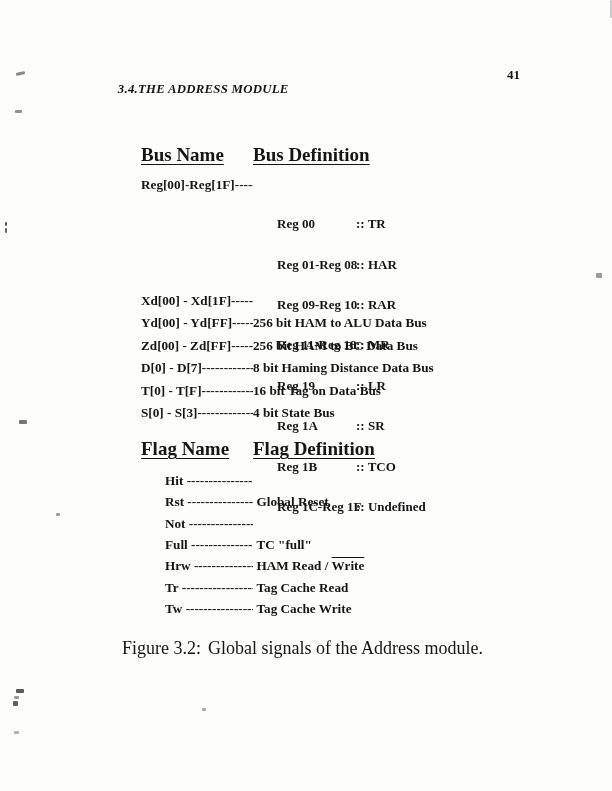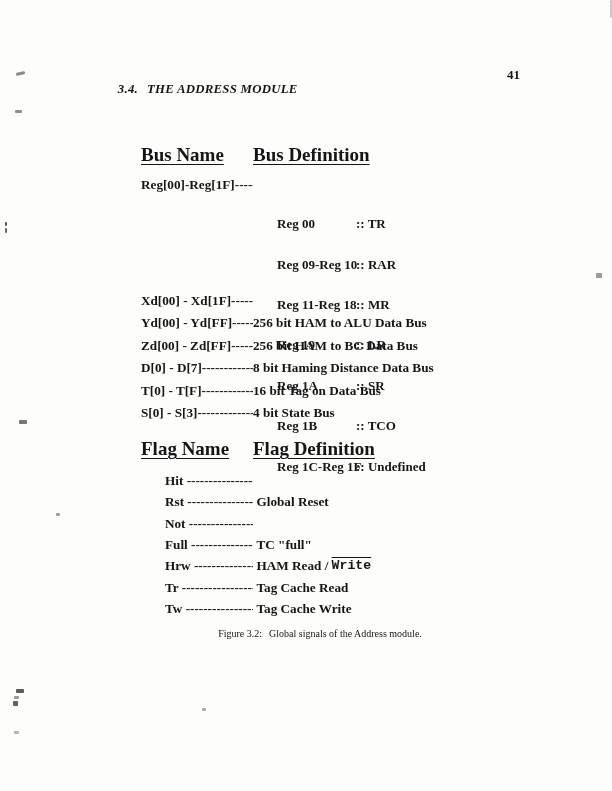--- a/index.html
+++ b/index.html
@@ -20,21 +20,21 @@
   
   .section-head {
     position: absolute;
     left: 104px; top: 67px;
     font-style: italic;
     font-weight: 600;
     font-size: 12.8px;
     letter-spacing: 0.25px;
     white-space: pre;
   }
-  .section-head .sec-num { margin-right: 9px; }
+  .section-head .sec-num { }
   .pageno {
     position: absolute;
     left: 507px; top: 67px;
     font-size: 13px;
     font-weight: 700;
   }
 
   
   .col-headers { position: absolute; left: 0; top: 0; width: 612px; height: 0; }
   .col-head {
@@ -61,41 +61,40 @@
   .lead {
     display: inline-block;
     overflow: hidden;
     white-space: pre;
     flex: none;
   }
   .row.bus .lead { width: 112px; }
   .row.flag .lead { width: 88px; }
   .row.flag .def { padding-left: 3.5px; }
   .def { white-space: pre; }
-  .ovl { text-decoration: overline; text-decoration-thickness: 1.1px; font-family: Liberation Mono, monospace; }
+  .ovl { text-decoration: overline; text-decoration-thickness: 1.1px; }
 
   
   .reg-map {
     position: absolute;
     left: 253px; top: 190.5px;
     font-size: 13px;
     font-weight: 600;
     line-height: 13.45px;
     white-space: pre;
     margin-left: 24px;
   }
   .reg-range { display: inline-block; width: 79px; white-space: pre; }
 
   
   .caption {
     position: absolute;
     left: 104px; top: 617px;
     width: 422px;
-    text-align: center;
-    font-size: 10px;
+    font-size: 18px;
     font-weight: 500;
     white-space: pre;
   }
   .caption .cap-label { margin-right: 7px; }
 
   
   .artifact { position: absolute; border-radius: 1px; }
 </style>
 </head>
 <body>
@@ -111,20 +110,21 @@
     <span class="col-head" style="left:141px; top:143.5px">Bus Name</span>
     <span class="col-head" style="left:253px; top:143.5px">Bus Definition</span>
   </div>
 
   <div class="row bus" style="top:176.5px">
     <span class="lead"><span>Reg[00]-Reg[1F]</span><span>---------</span></span>
   </div>
 
   <div class="reg-map">
     <div><span class="reg-range">Reg 00</span><span>:: </span><span>TR</span></div>
+    <div><span class="reg-range">Reg 01-Reg 08</span><span>:: </span><span>HAR</span></div>
     <div><span class="reg-range">Reg 09-Reg 10</span><span>:: </span><span>RAR</span></div>
     <div><span class="reg-range">Reg 11-Reg 18</span><span>:: </span><span>MR</span></div>
     <div><span class="reg-range">Reg 19</span><span>:: </span><span>LR</span></div>
     <div><span class="reg-range">Reg 1A</span><span>:: </span><span>SR</span></div>
     <div><span class="reg-range">Reg 1B</span><span>:: </span><span>TCO</span></div>
     <div><span class="reg-range">Reg 1C-Reg 1F</span><span>:: </span><span>Undefined</span></div>
   </div>
 
   <div class="row bus" style="top:292.5px">
     <span class="lead"><span>Xd[00] - Xd[1F]</span><span>---------</span></span>

